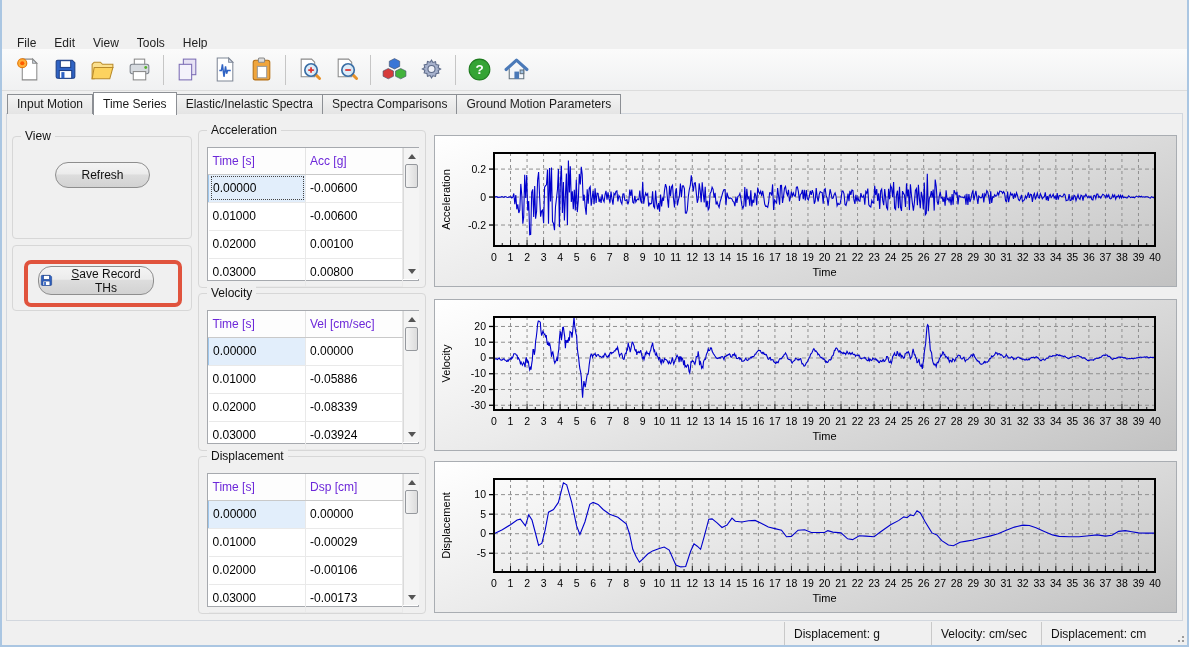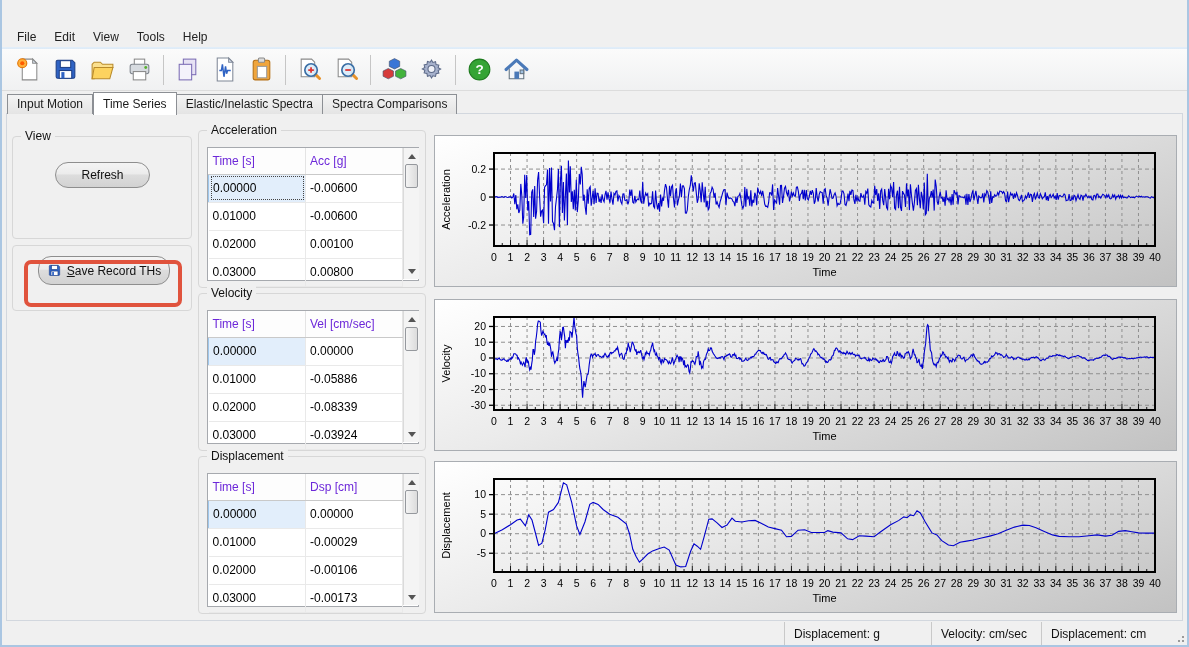--- a/index.html
+++ b/index.html
@@ -10,21 +10,21 @@
   .titlebar { position:absolute; left:0; right:0; top:0; height:28px;
               background:linear-gradient(#e8f2fb,#cfe1f2 45%,#b9d2e9);
               border-bottom:1px solid #9db9d4; display:flex; align-items:center; padding:0 8px;margin-top:44px; }
   .app-icon { width:16px; height:16px; margin-right:6px; display:inline-flex; }
   .title-text { font-size:12px; color:#1d1d1d; }
   .win-controls { margin-left:auto; display:flex; gap:5px; }
   .ctrl { width:30px; height:18px; border:1px solid #93a4b5; border-radius:3px;
           background:linear-gradient(#fdfdfd,#dfe7ef 50%,#c8d4e0);
           display:flex; align-items:center; justify-content:center; cursor:default; }
   
-  .menubar { position:absolute; left:0; right:0; top:26px; height:21px; background:#f0f0f0;
+  .menubar { position:absolute; left:0; right:0; top:32px; height:21px; background:#f0f0f0;
              display:flex; align-items:center; padding-left:6px; font-size:12px; color:#222; }
   .menu-item { padding:2px 9px; }
   
   .toolbar { position:absolute; left:0; right:0; top:49px; height:42px;
              background:linear-gradient(#fbfbfb,#f0f1f2); border-bottom:1px solid #dcdcdc;
              display:flex; align-items:center; padding-left:8px; }
   .tbtn { width:37px; height:37px; display:flex; align-items:center; justify-content:center; border-radius:3px; }
   .tbtn svg { width:27px; height:27px; }
   .tsep { width:1px; height:30px; background:#c6c6c6; margin:0 5px; }
   
@@ -220,32 +220,33 @@
           <rect x="16.5" y="13.5" width="3.5" height="3.5" fill="#9fc0e0" stroke="#62717f"></rect>
         </svg>
     </div>
   </div>
 
   <div class="tabstrip">
     <div class="tab">Input Motion</div>
     <div class="tab active">Time Series</div>
     <div class="tab">Elastic/Inelastic Spectra</div>
     <div class="tab">Spectra Comparisons</div>
+    <div class="tab">Ground Motion Parameters</div>
   </div>
 
   <div class="tabpage"></div>
 
   <div class="groupbox" style="left:10px;top:136px;width:180px;height:103px;">
     <span class="glabel">View</span>
   </div>
   <button class="win-btn" style="left:53px;top:162px;width:95px;height:26px;">Refresh</button>
 
   <div class="groupbox" style="left:10px;top:245px;width:180px;height:66px;"></div>
   <div class="annotation" id="save-annotation" style="left: 22px; top: 260px; width: 158px; height: 47px; border-color: rgb(224, 83, 61);"></div>
-  <button class="win-btn" style="left:36px;top:256px;width:132px;height:29px;z-index:2;">
+  <button class="win-btn" style="left:36px;top:266px;width:116px;height:29px;z-index:2;">
     <svg width="15" height="15" viewBox="0 0 26 26">
         <path d="M4 5.5A1.5 1.5 0 0 1 5.5 4h14L22 6.5V20a1.5 1.5 0 0 1-1.5 1.5h-15A1.5 1.5 0 0 1 4 20z" fill="#2f63c4" stroke="#1d3f86"></path>
         <rect x="8" y="4.5" width="10" height="6.5" fill="#fff" stroke="#1d3f86"></rect>
         <rect x="7" y="14" width="12" height="7.5" fill="#fff" stroke="#1d3f86"></rect>
         <rect x="9" y="15.5" width="3" height="6" fill="#2f63c4"></rect>
       </svg>
     <span id="save-label"><u>S</u>ave Record THs</span>
   </button>
 
 

